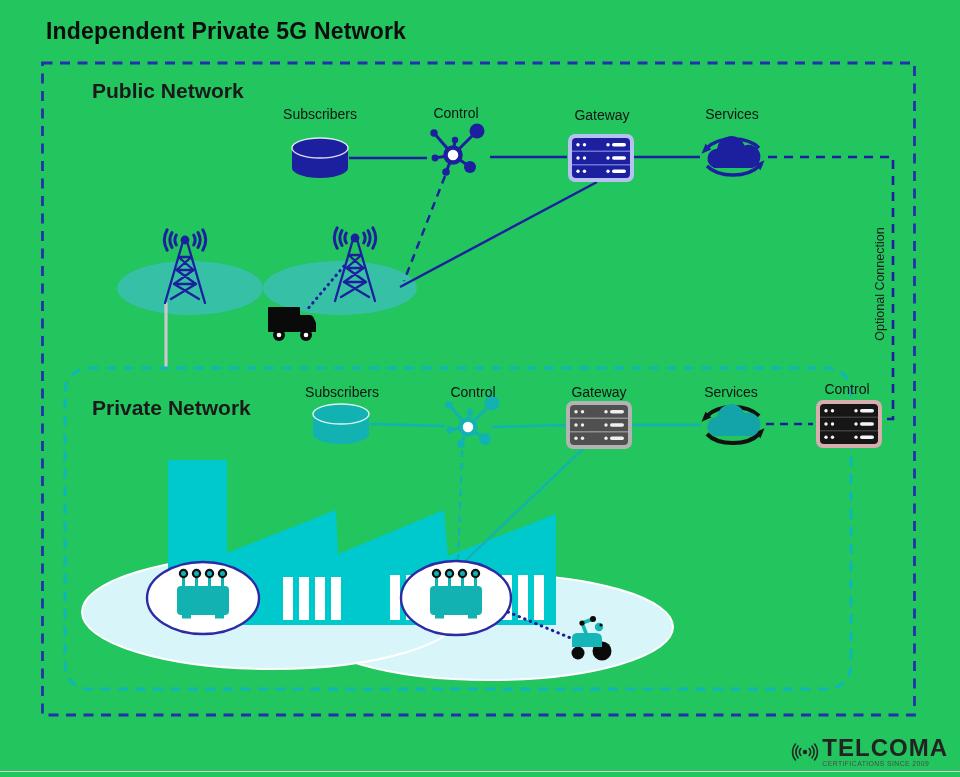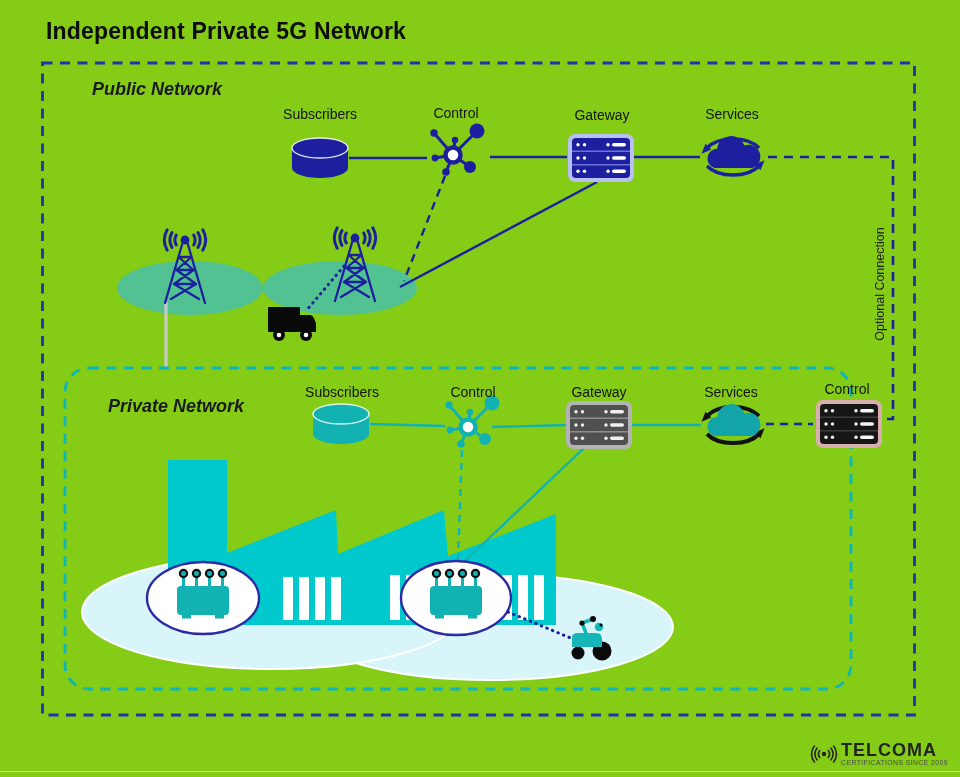--- a/index.html
+++ b/index.html
@@ -1,41 +1,41 @@
 <!DOCTYPE html>
 <html><head>
 <meta charset="utf-8">
 <style>
   html,body { margin:0; padding:0; background:#ffffff; }
   .stage {
-    position:relative; width:960px; height:777px; background:#84cc16;
+    position:relative; width:960px; height:777px; background:#22c55e;
     font-family:"Liberation Sans", sans-serif; overflow:hidden;
   }
   .title {
     position:absolute; left:46px; top:18px; margin:0;
     font-size:23px; font-weight:700; color:#0d0d0d; letter-spacing:.2px;
   }
   .box-label {
-    position:absolute; font-size:18px; font-weight:600; color:#1a1a1a; white-space:nowrap;font-style:italic;
+    position:absolute; font-size:21px; font-weight:600; color:#1a1a1a; white-space:nowrap;
   }
   .lbl {
     position:absolute; transform:translateX(-50%);
     font-size:14px; font-weight:500; color:#141414; white-space:nowrap;
   }
   .optional {
     position:absolute; left:810px; top:276px; width:142px; height:16px;
     transform:rotate(-90deg); transform-origin:center;
     font-size:12.5px; color:#1d1d1d; text-align:center; white-space:nowrap;
   }
   svg.art { position:absolute; left:0; top:0; }
   .logo {
     position:absolute; right:12px; bottom:9px; display:flex; align-items:center; gap:3px;
   }
   .logo-text { display:flex; flex-direction:column; line-height:1; }
-  .logo-name { font-size:18px; font-weight:700; color:#232323; letter-spacing:1px; }
+  .logo-name { font-size:24px; font-weight:700; color:#232323; letter-spacing:1px; }
   .logo-tagline { font-size:6.8px; color:#4a4a4a; letter-spacing:.45px; margin-top:1px; }
   .bottom-hairline {
     position:absolute; left:0; top:771px; width:960px; height:1px; background:#cfcfcf;
   }
 </style>
 </head>
 <body>
 
 <div class="stage">
 
@@ -308,21 +308,21 @@
           <rect x="11" y="-1.8" width="14" height="3.6" rx="1.8"></rect>
         <circle cx="-23" cy="13.3" r="1.7"></circle>
           <circle cx="-16.5" cy="13.3" r="1.7"></circle>
         <circle cx="7" cy="13.3" r="1.7"></circle>
           <rect x="11" y="11.5" width="14" height="3.6" rx="1.8"></rect>
       </g>
     </g>
   </svg>
 
   <div class="box-label" style="left:92px; top:79px">Public Network</div>
-  <div class="box-label" style="left:108px; top:396px">Private Network</div>
+  <div class="box-label" style="left:92px; top:396px">Private Network</div>
 
   <div class="lbl" style="left:320px; top:106px">Subscribers</div>
   <div class="lbl" style="left:456px; top:105px">Control</div>
   <div class="lbl" style="left:602px; top:107px">Gateway</div>
   <div class="lbl" style="left:732px; top:106px">Services</div>
 
   <div class="lbl" style="left:342px; top:384px">Subscribers</div>
   <div class="lbl" style="left:473px; top:384px">Control</div>
   <div class="lbl" style="left:599px; top:384px">Gateway</div>
   <div class="lbl" style="left:731px; top:384px">Services</div>

